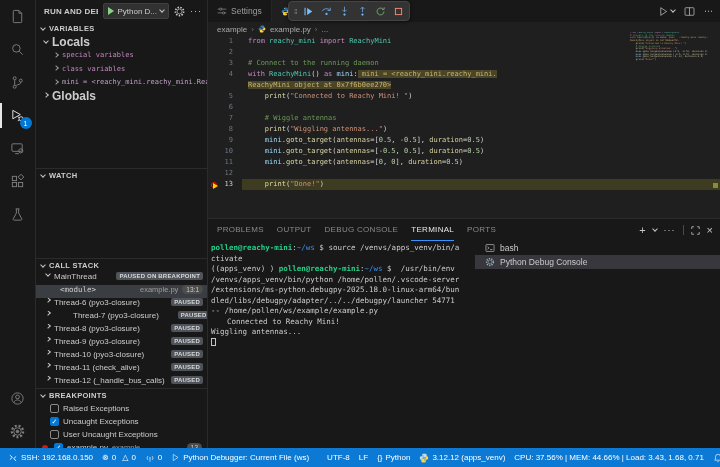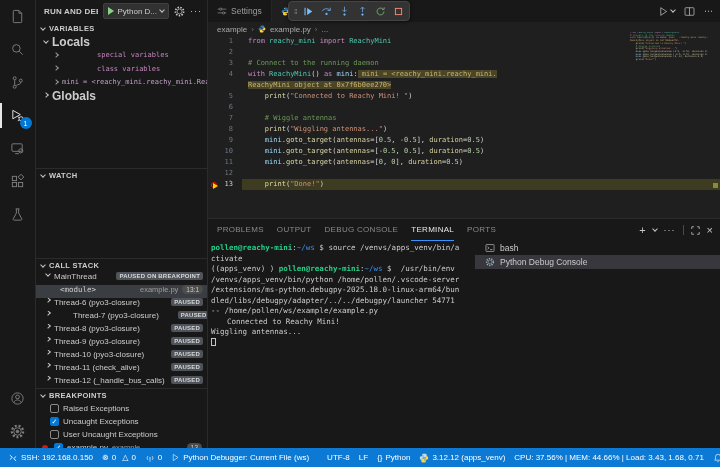--- a/index.html
+++ b/index.html
@@ -33,21 +33,21 @@
   .sec-header { height:13px; display:flex; align-items:center; padding-left:5px; font-size:7.5px; font-weight:700; color:#cccccc; letter-spacing:.3px; flex:none; }
   .sec-vars { height:146px; }
   .sec-watch { height:90px; }
   .sec-stack { height:130px; }
   .sec-bp { flex:1; }
 
   .tree-row { height:13.5px; display:flex; align-items:center; font-size:7.5px; color:#cccccc; white-space:nowrap; overflow:hidden; flex:none; }
   .tree-row.mono { font-family:"DejaVu Sans Mono", monospace; font-size:7px; }
   .ind1 { padding-left:8px; } .ind2 { padding-left:18px; }
   .bold { font-weight:700; font-size:12px; }
-  .purp { color:#c586c0;gap:35px; }
+  .purp { color:#c586c0; }
 
   .stack-row { height:13px; display:flex; align-items:flex-start; font-size:8px; color:#cccccc; white-space:nowrap; overflow:hidden; flex:none; padding-right:4px; }
   .stack-row.selected { background:#3a3d41; }
   .pill { margin-left:auto; background:#4f535a; color:#d8d8d8; font-size:6px; font-weight:700; padding:1px 3px; border-radius:2px; letter-spacing:.2px; flex:none; }
   .pos-badge { background:#4d4d4d; color:#cccccc; font-size:6.5px; padding:1px 4px; border-radius:6px; margin-left:4px; flex:none; }
   .file-dim { color:#9d9d9d; margin-left:auto; font-size:7.5px; }
 
   .bp-row { height:13px; display:flex; align-items:center; gap:4px; font-size:8px; color:#cccccc; padding-left:14px; white-space:nowrap; overflow:hidden; flex:none; }
   .cb { width:9px; height:9px; border:1px solid #8a8a8a; border-radius:2px; flex:none; display:flex; align-items:center; justify-content:center; font-size:7px; color:#fff; background:transparent; }
   .cb.checked { background:#0078d4; border-color:#0078d4; }

